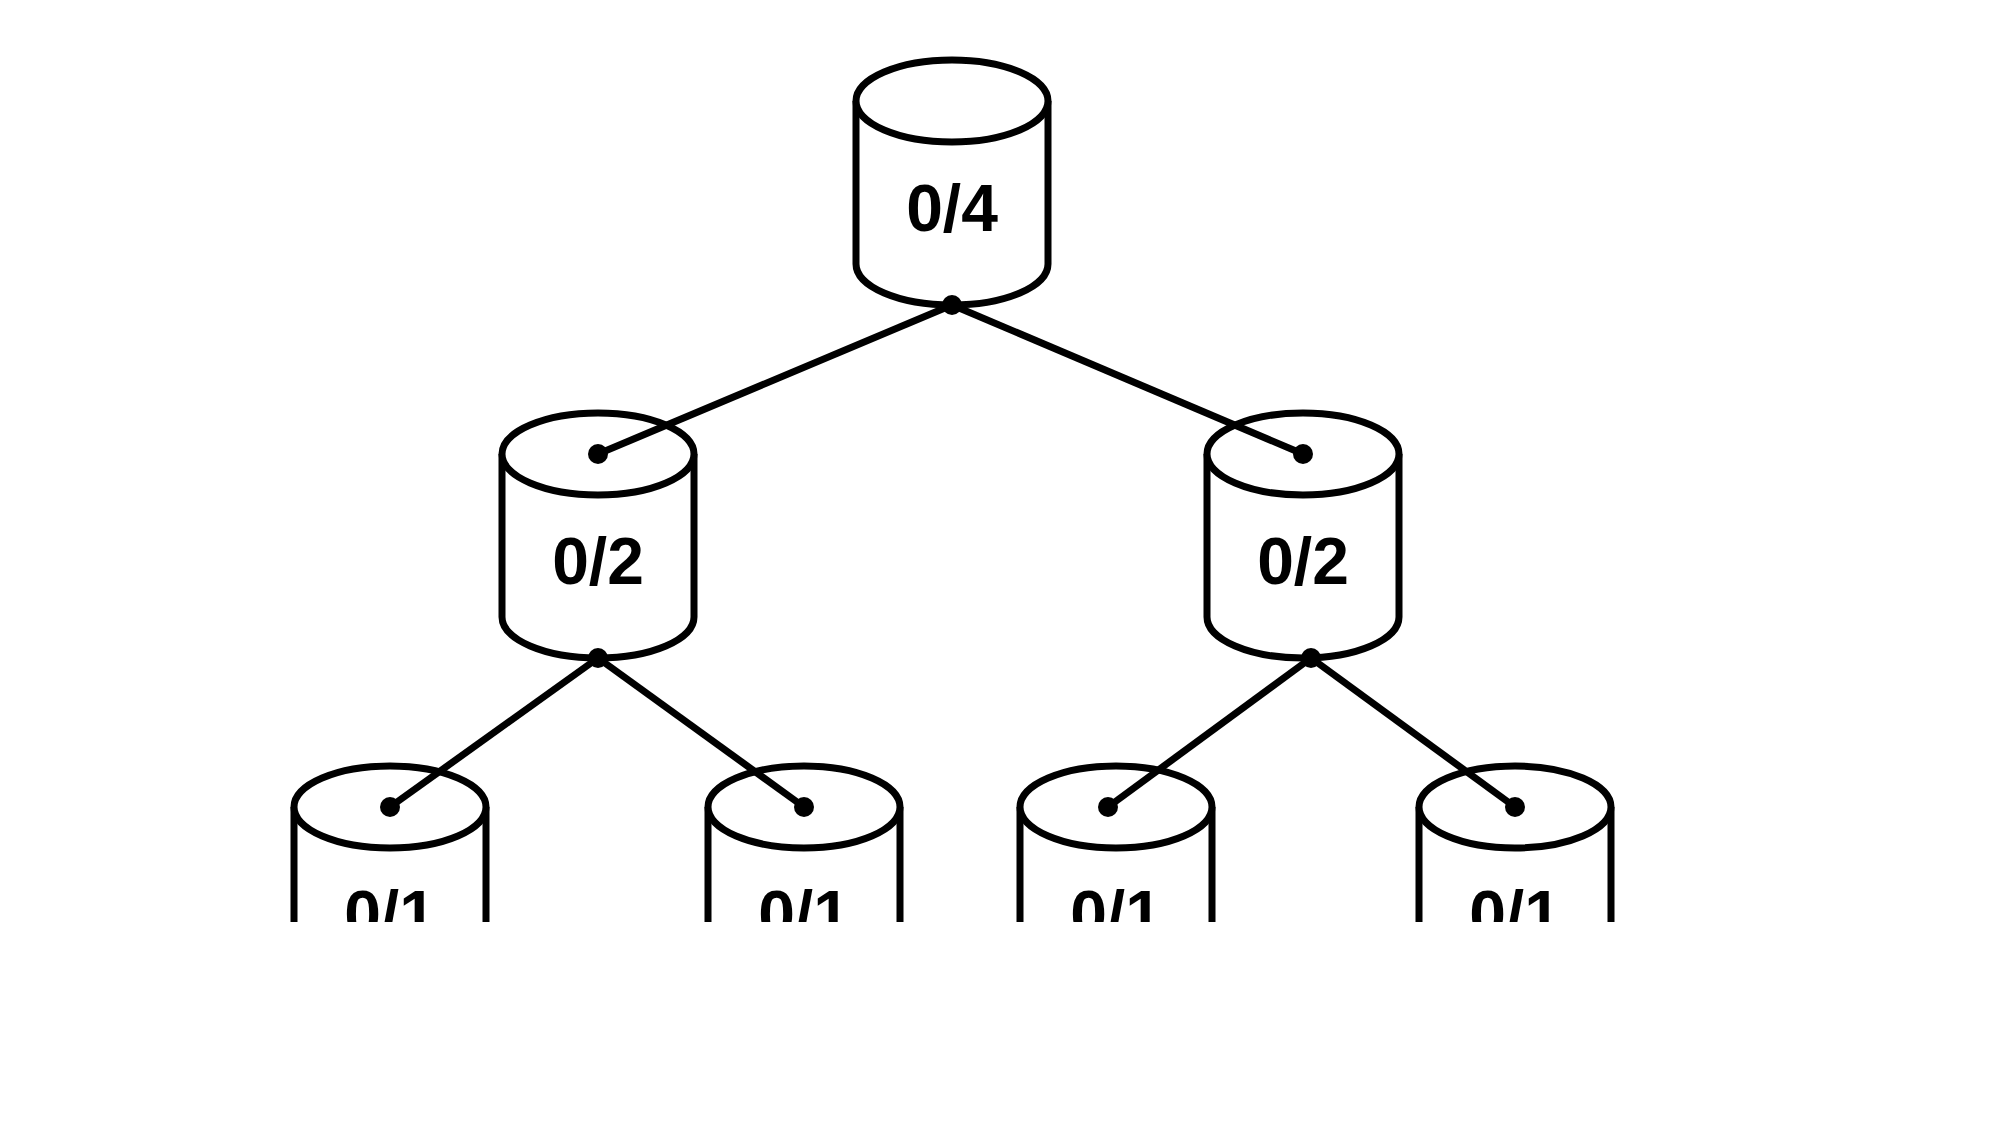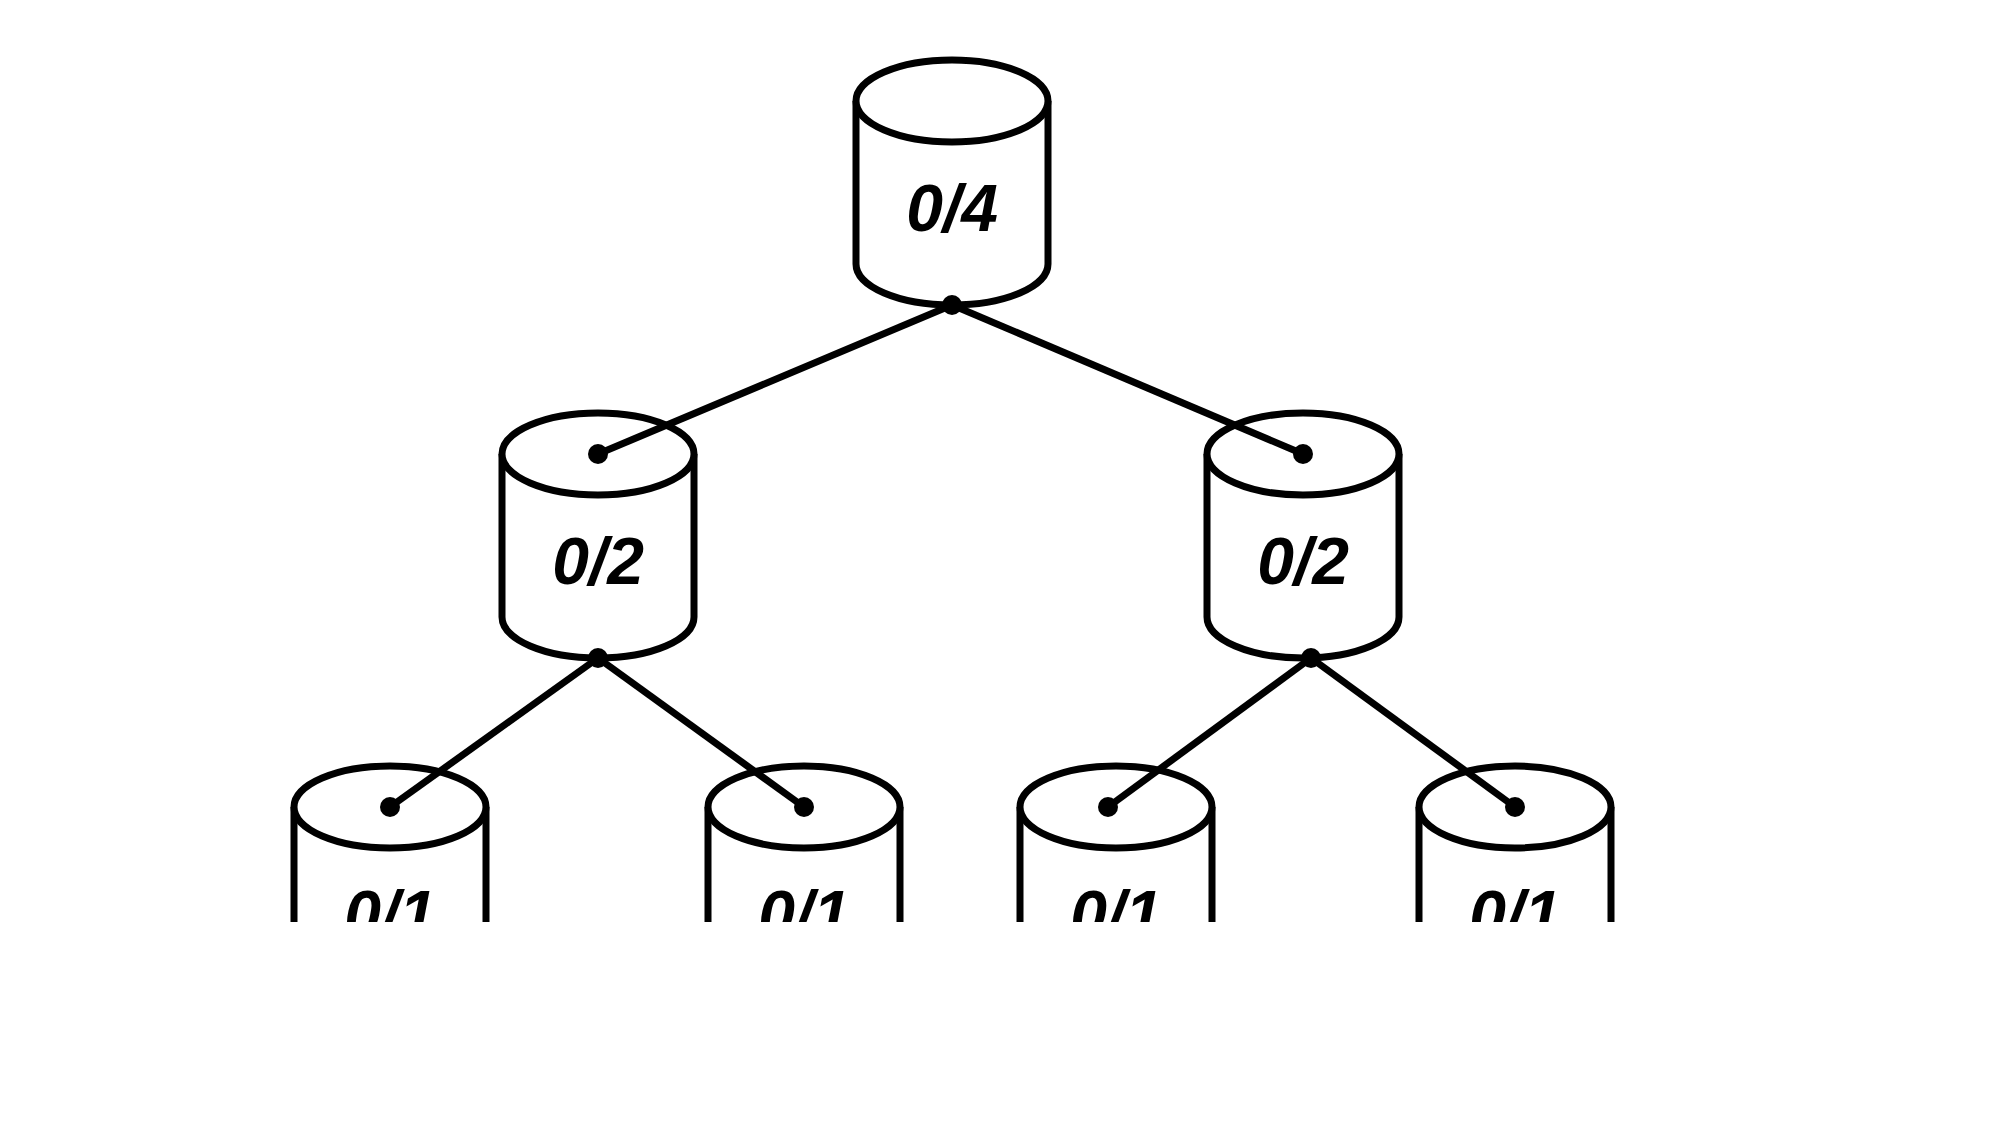--- a/index.html
+++ b/index.html
@@ -6,21 +6,20 @@
     margin: 0;
     padding: 0;
     background: #ffffff;
   }
   .stage {
     position: relative;
     width: 2000px;
     height: 922px;
     background: #0f172a;
     overflow: hidden;
-    font-style: italic;
   }
   svg {
     display: block;
   }
   text.node-label {
     font-family: "Liberation Sans", "DejaVu Sans", sans-serif;
     font-weight: 700;
   }
 </style>
 </head>

